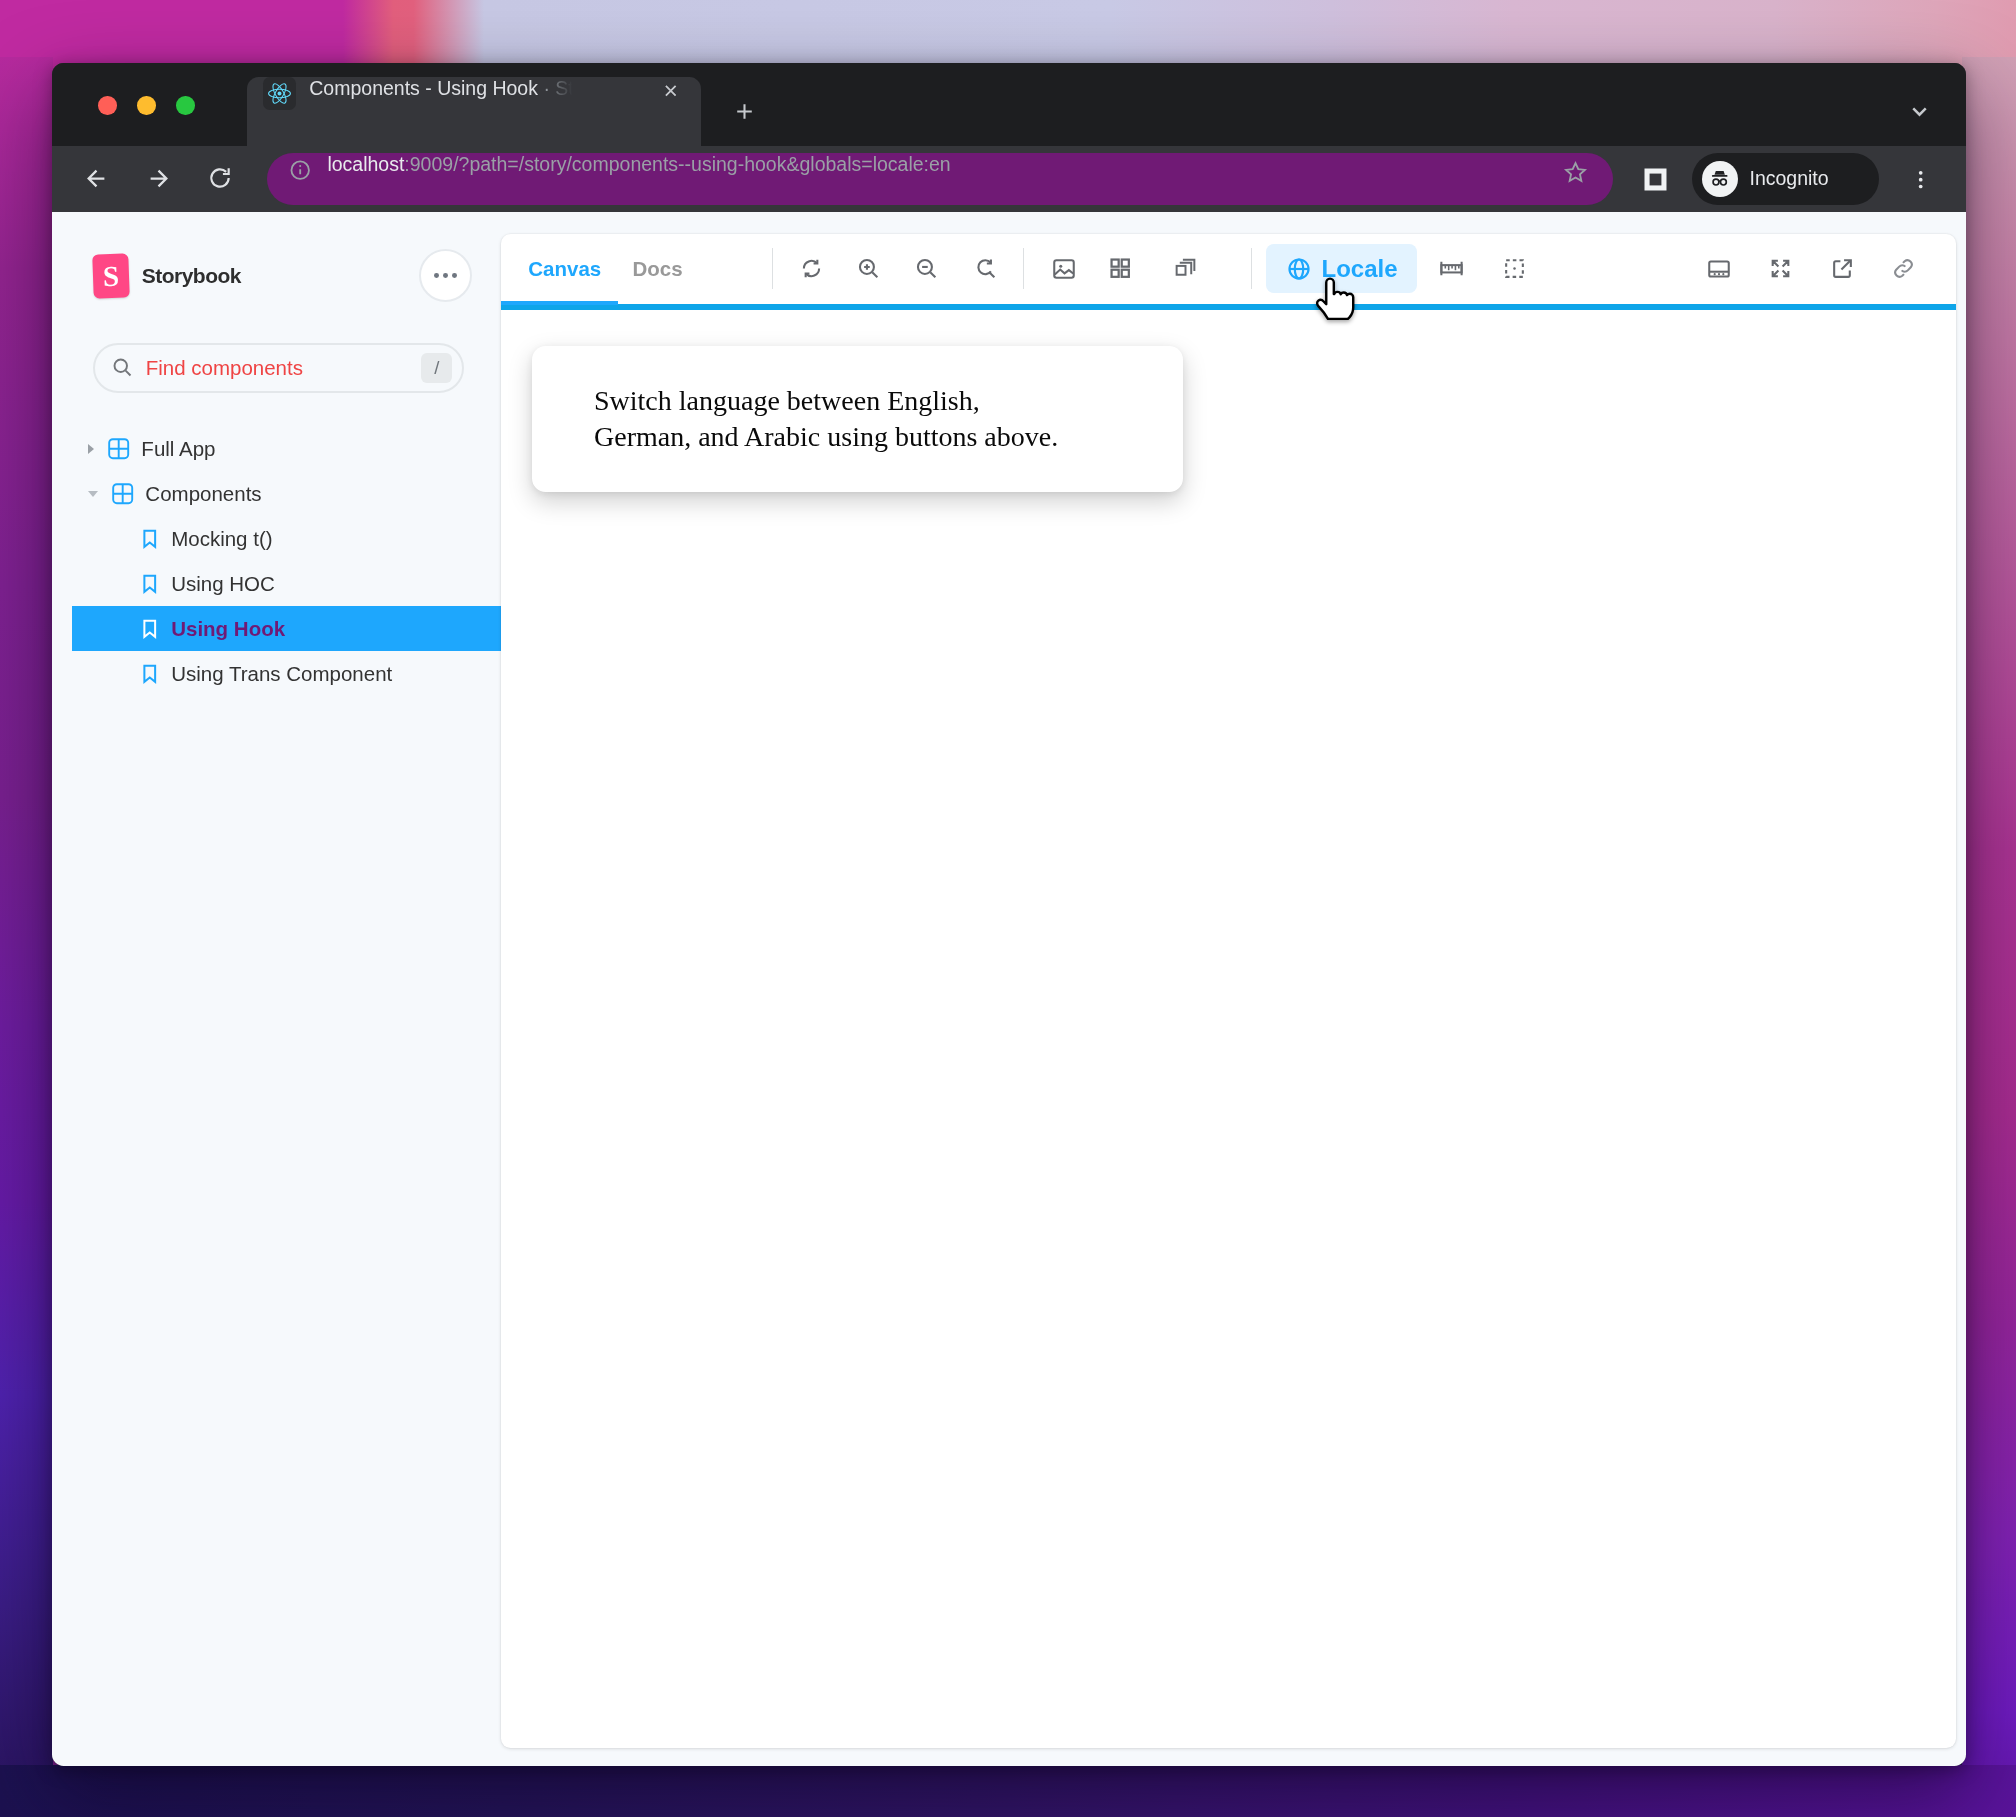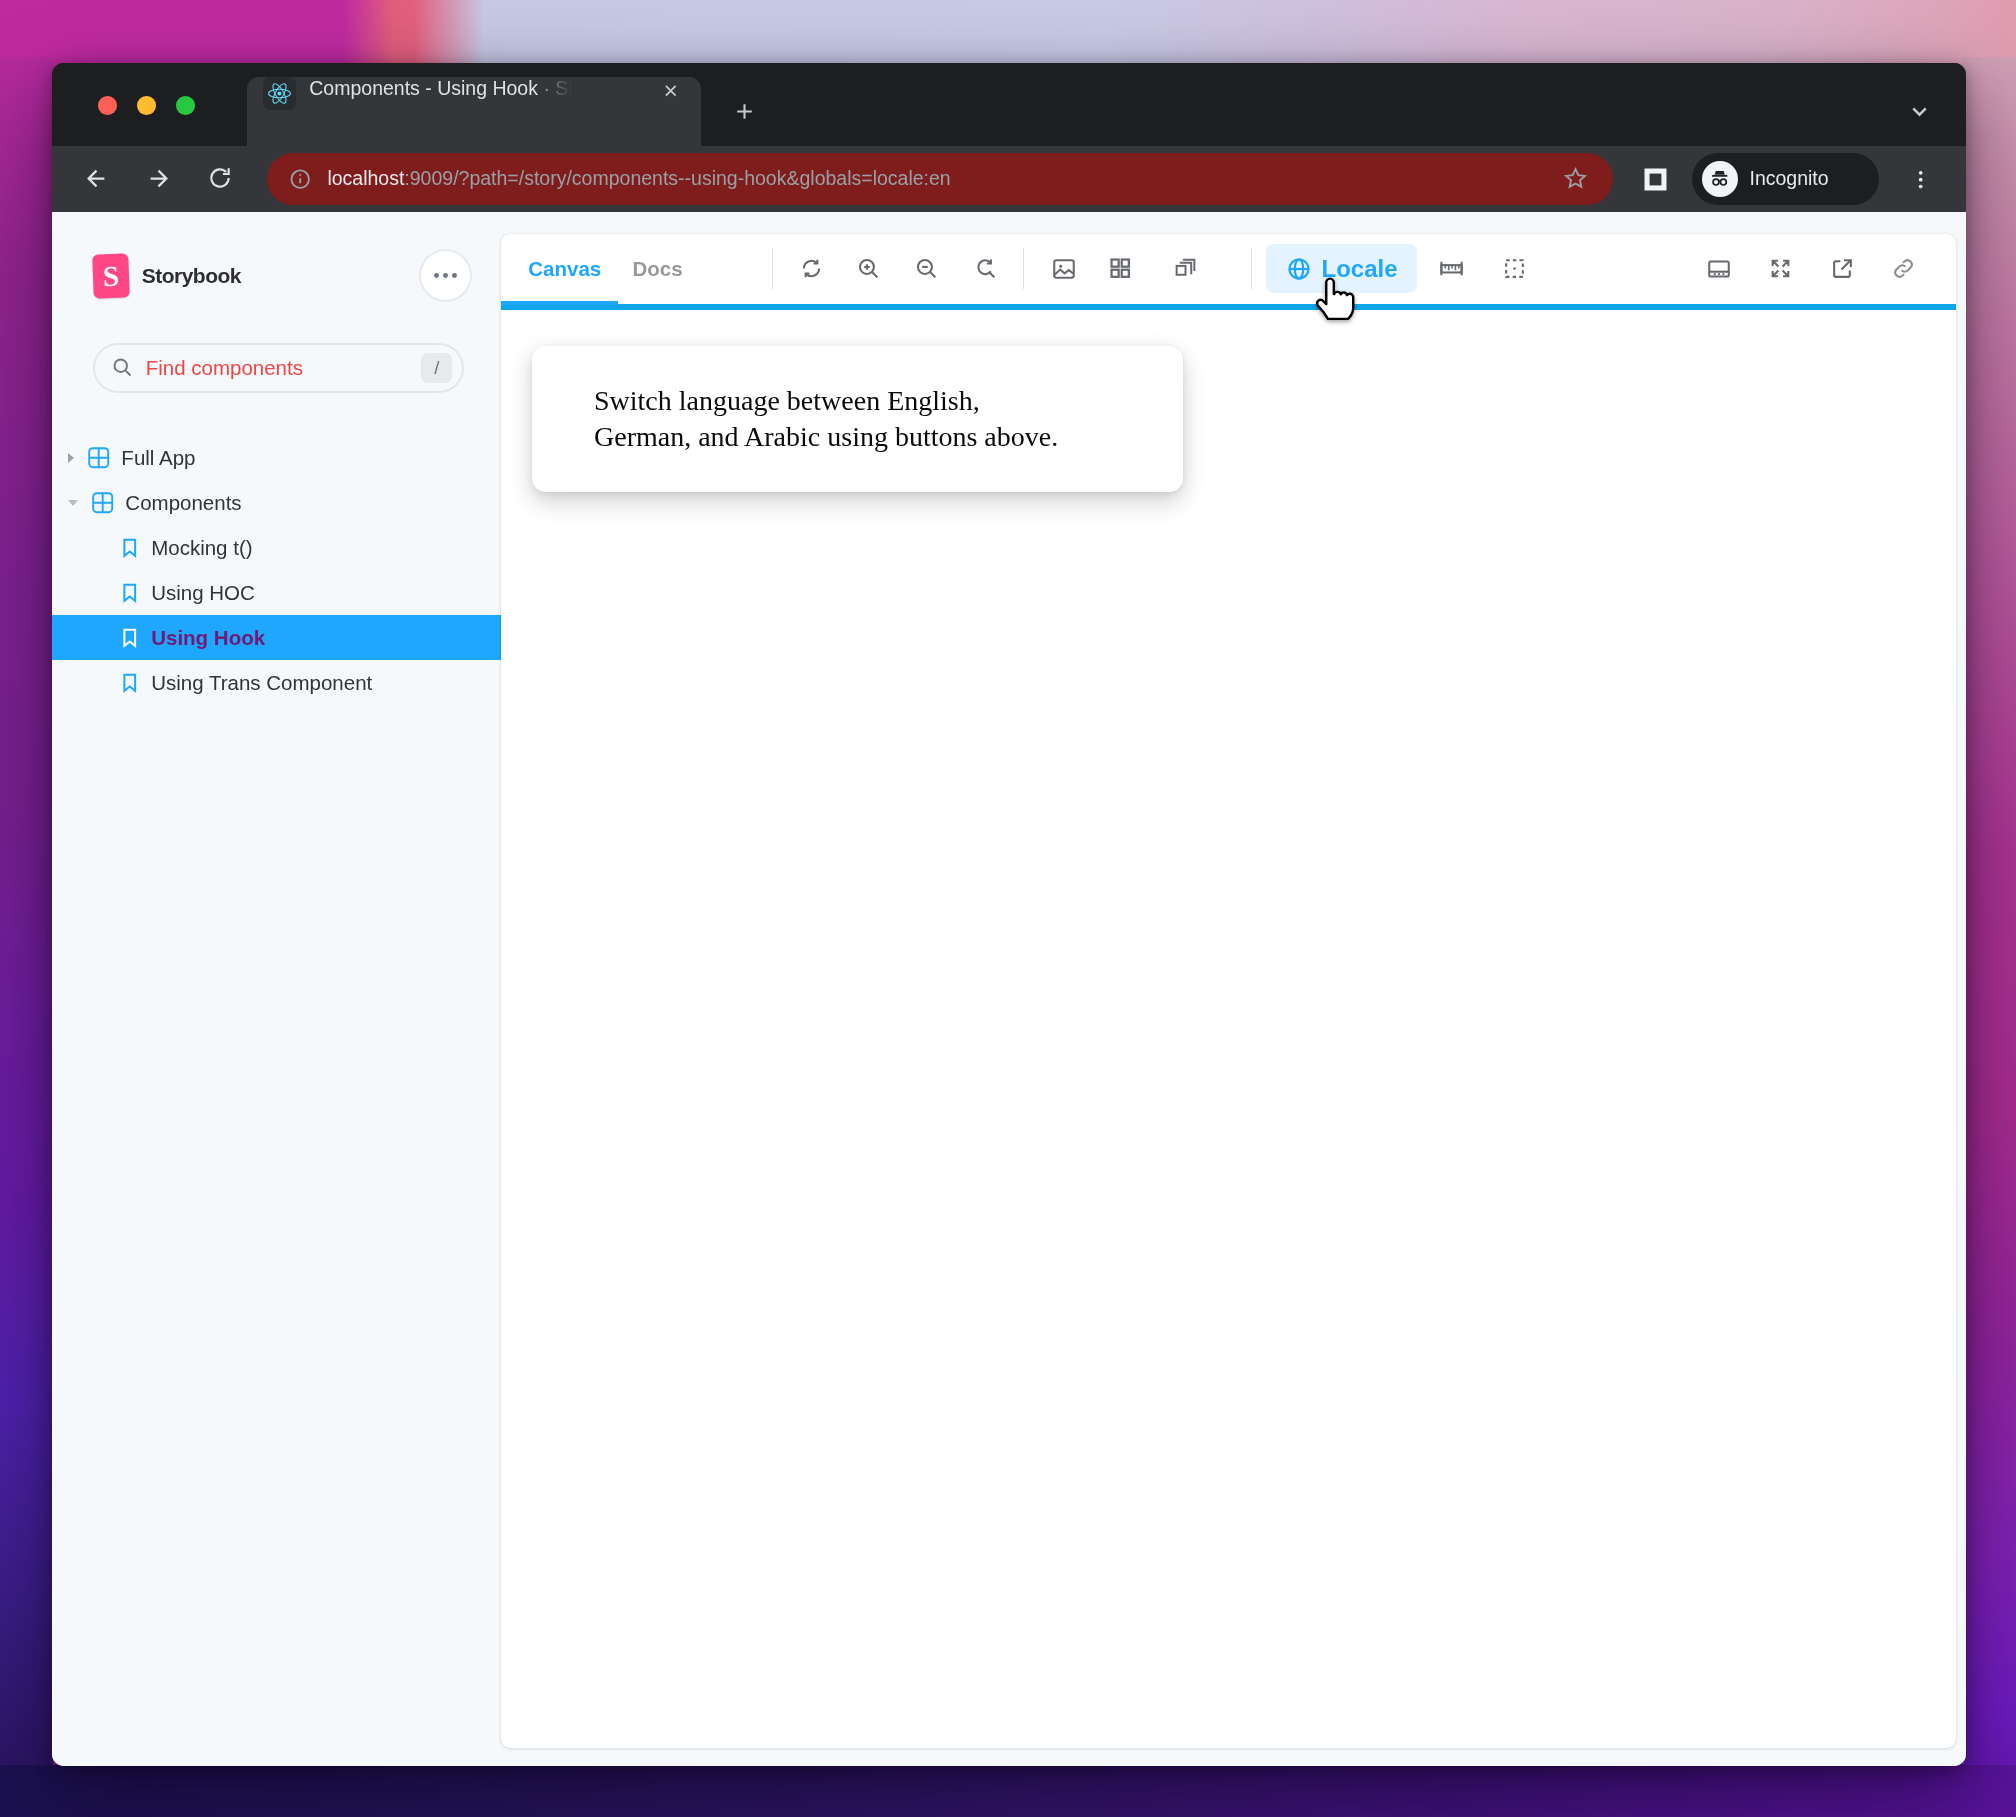--- a/index.html
+++ b/index.html
@@ -21,42 +21,42 @@
   .tab{position:absolute;left:195px;top:13.7px;width:454px;height:69px;background:#35363a;border-radius:11.7px 11.7px 0 0;display:flex;align-items:flex-start;padding:0 15.6px;box-sizing:border-box;}
   .favicon{width:33px;height:33px;border-radius:6.8px;background:#2a2b2e;display:flex;align-items:center;justify-content:center;flex:0 0 auto;}
   .tab-title{margin-left:13.7px;font-size:19.5px;color:#dfe1e5;white-space:nowrap;overflow:hidden;flex:1;}
   .tab-title .dim{color:#9aa0a6;-webkit-mask-image:linear-gradient(90deg,#000 0%,transparent 95%);mask-image:linear-gradient(90deg,#000 0%,transparent 95%);}
   .tab-close{flex:0 0 auto;margin-left:5.9px;width:29px;height:29px;display:flex;align-items:center;justify-content:center;border-radius:50%;}
   .newtab{position:absolute;left:673px;top:29px;width:39px;height:39px;display:flex;align-items:center;justify-content:center;border-radius:50%;}
   .strip-chevron{position:absolute;left:1846px;top:29px;width:43px;height:39px;display:flex;align-items:center;justify-content:center;}
   .chrome-toolbar{position:relative;height:66px;background:#35363a;}
   .nav-btn{position:absolute;top:7.8px;width:49px;height:49px;display:flex;align-items:center;justify-content:center;border-radius:50%;}
   .nav-back{left:19.5px;} .nav-fwd{left:82px;} .nav-reload{left:143px;}
-  .omnibox{position:absolute;left:215px;top:6.8px;width:1346px;height:52px;background:#7f1d1d;border-radius:26px;display:flex;align-items:center;padding:0 17.6px 0 15.6px;box-sizing:border-box;}
+  .omnibox{position:absolute;left:215px;top:6.8px;width:1346px;height:52px;background:#701a75;border-radius:26px;display:flex;padding:0 17.6px 0 15.6px;box-sizing:border-box;}
   .omni-info{width:35px;height:35px;display:flex;align-items:center;justify-content:center;flex:0 0 auto;}
   .url{margin-left:9.8px;font-size:19.5px;white-space:nowrap;overflow:hidden;flex:1;}
   .url .host{color:#e8eaed;} .url .rest{color:#9aa0a6;}
   .omni-star{width:39px;height:39px;display:flex;align-items:center;justify-content:center;flex:0 0 auto;}
   .sidepanel-btn{position:absolute;left:1580px;top:9.8px;width:47px;height:47px;display:flex;align-items:center;justify-content:center;}
   .incog{position:absolute;left:1640px;top:6.8px;width:187px;height:52px;background:#1d1e20;border-radius:26px;display:flex;align-items:center;padding-left:9.8px;box-sizing:border-box;}
   .incog-circle{width:36px;height:36px;border-radius:50%;background:#f1f3f4;display:flex;align-items:center;justify-content:center;}
   .incog-label{margin-left:11.7px;color:#e8eaed;font-size:19.5px;}
   .menu-dots{position:absolute;left:1847px;top:9.8px;width:43px;height:47px;display:flex;align-items:center;justify-content:center;}
   
   .app{position:absolute;left:0;top:149px;right:0;bottom:0;background:#f6f9fc;display:flex;}
   .sidebar{width:449px;flex:0 0 auto;position:relative;}
   .brand-row{position:absolute;left:41px;top:35px;right:29px;height:57px;display:flex;align-items:center;}
   .sb-logo{width:36px;height:44px;background:#ff4785;border-radius:5.9px;transform:rotate(-2deg);display:flex;align-items:center;justify-content:center;color:#fff;font-weight:bold;font-size:29px;font-family:"Liberation Serif",serif;box-shadow:0 1px 2px rgba(0,0,0,.15);}
   .brand-name{margin-left:12.7px;font-size:21px;font-weight:bold;color:#2e2e2e;letter-spacing:-0.5px;}
   .kebab{margin-left:auto;width:49px;height:49px;border-radius:50%;border:2px solid #e6eaee;background:#fff;display:flex;align-items:center;justify-content:center;gap:3.9px;}
   .kebab i{width:4.9px;height:4.9px;border-radius:50%;background:#6f7680;display:block;}
   .search{position:absolute;left:41px;top:131px;width:371px;height:50px;border:2px solid #e3e7ea;border-radius:26px;display:flex;align-items:center;padding:0 9.8px 0 15.6px;box-sizing:border-box;}
   .search-ph{margin-left:11.7px;color:#ef4444;font-size:20.5px;flex:1;}
   .slashkey{width:31px;height:30px;background:#e7eaec;border-radius:5.9px;color:#6f757b;font-size:18.5px;display:flex;align-items:center;justify-content:center;}
-  .tree{position:absolute;left:0;top:223px;right:0;}
+  .tree{position:absolute;left:0;top:214px;right:0;padding-left:20px;}
   .trow{height:45px;display:flex;align-items:center;font-size:20.5px;color:#333;}
   .trow.sel{background:#1ea7fd;color:#701a75;font-weight:bold;}
   .caret{width:0;height:0;margin-left:15.6px;flex:0 0 auto;}
   .caret.right{border-left:6.8px solid #9aa0a6;border-top:5.4px solid transparent;border-bottom:5.4px solid transparent;}
   .caret.down{border-top:6.8px solid #b6bcc2;border-left:5.4px solid transparent;border-right:5.4px solid transparent;}
   .gicon{margin-left:13.7px;flex:0 0 auto;display:flex;}
   .sicon{margin-left:67px;flex:0 0 auto;display:flex;}
   .tlabel{margin-left:10.7px;white-space:nowrap;}
   
   .preview{flex:1;padding:21.5px 9.8px 18.5px 0;box-sizing:border-box;}

